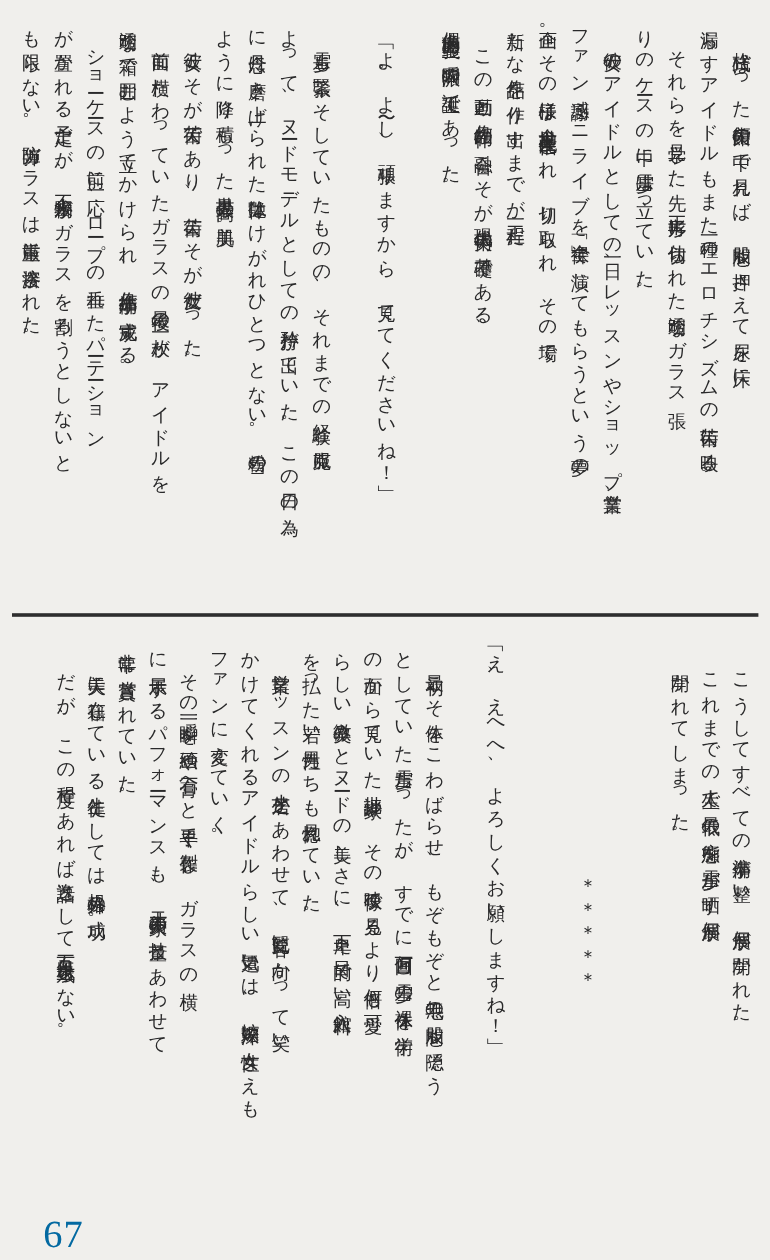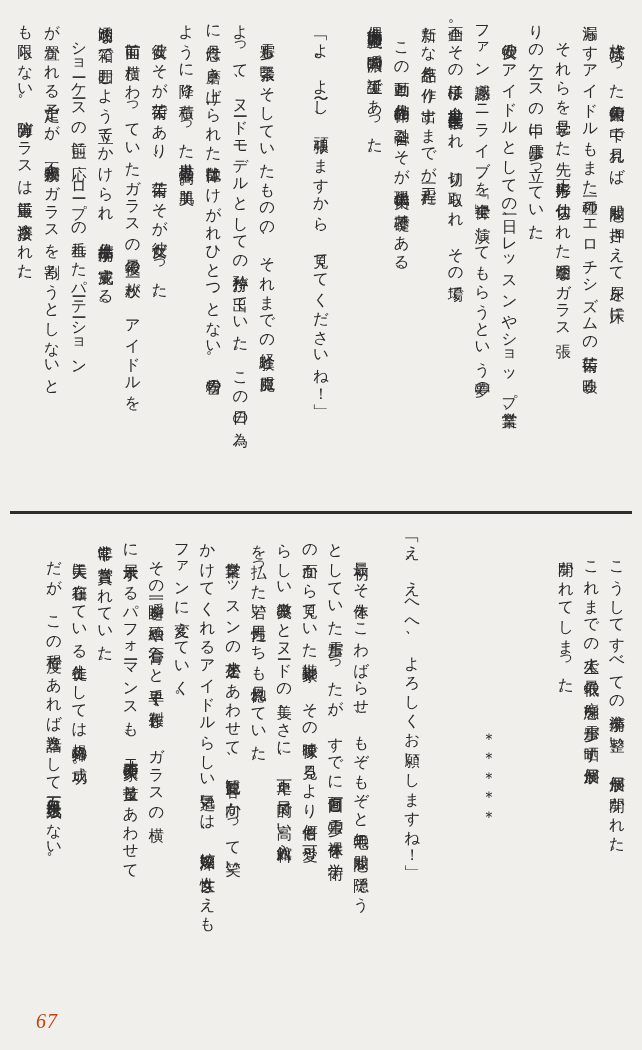--- a/index.html
+++ b/index.html
@@ -47,24 +47,23 @@
     left: 10px;
     width: 622px;
     height: 3px;
     background: #2e2e2e;
     border: none;
   }
   .page-number {
     position: absolute;
     left: 36px;
     top: 1010px;
-    font-size: 20px;
+    font-size: 32px;
     letter-spacing: 1px;
-    color: #c2410c;
-    font-style: italic;
+    color: #0369a1;
   }
 </style>
 </head>
 <body>
 
 <section class="tier" id="upper">
     <p class="line">　格式ばった美術館の中で見れば、股間を押さえて尿を床に</p>
     <p class="line">漏らすアイドルもまた一種のエロチシズムの芸術に映る。</p>
     <p class="line">　それらを見学した先、正方形に仕切られた透明なガラス張</p>
     <p class="line">りのケースの中に雪歩は立っていた。</p>

